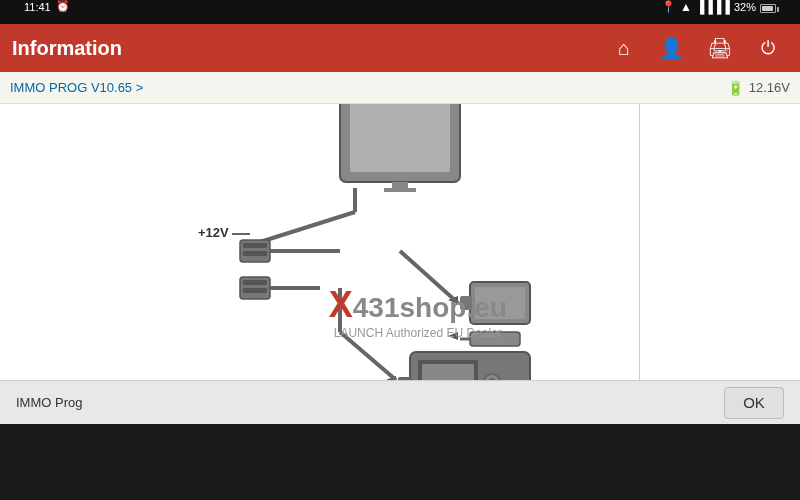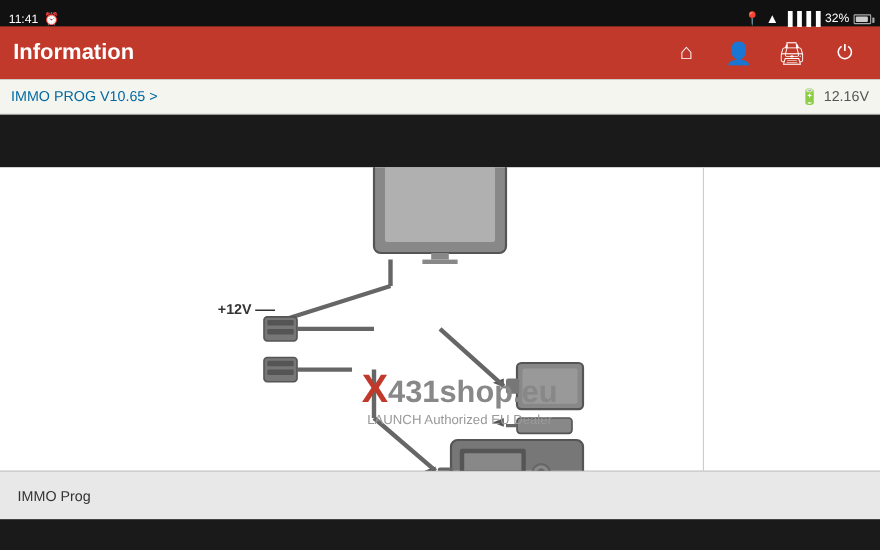--- a/index.html
+++ b/index.html
@@ -11,23 +11,23 @@
       overflow: hidden;
       position: relative;
     }
 
     
     .status-bar {
       width: 800px;
       height: 24px;
       background: #111;
       display: flex;
-      align-items: flex-end;
+      align-items: flex-start;
       justify-content: space-between;
-      padding: 0 8px;
+      padding: 0 24px;
       color: white;
       font-size: 11px;
     }
     .status-left { display: flex; align-items: center; gap: 6px; }
     .status-right { display: flex; align-items: center; gap: 4px; }
 
     
     .top-bar {
       width: 800px;
       height: 48px;
@@ -84,21 +84,20 @@
       gap: 4px;
     }
 
     
     .main-content {
       width: 800px;
       height: 276px;
       background: white;
       position: relative;
       overflow: hidden;
-      margin-top: 48px;
     }
 
     
     .diagram-area {
       width: 100%;
       height: 100%;
       position: relative;
       display: flex;
       align-items: center;
       justify-content: center;
@@ -304,13 +303,14 @@
       </div>
       <div class="watermark-sub">LAUNCH Authorized EU Dealer</div>
     </div>
 
     <div class="v-divider"></div>
   </div>
 </div>
 
 <div class="bottom-bar">
   <span class="bottom-label">IMMO Prog</span>
+  <div class="ok-button">OK</div>
 </div>
 
 </body></html>

